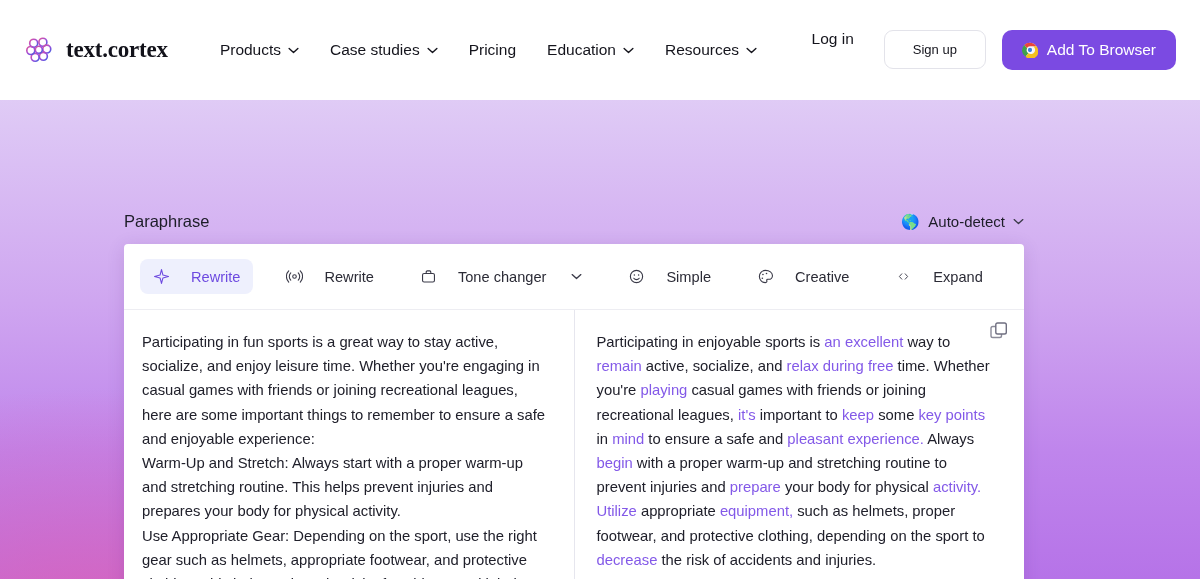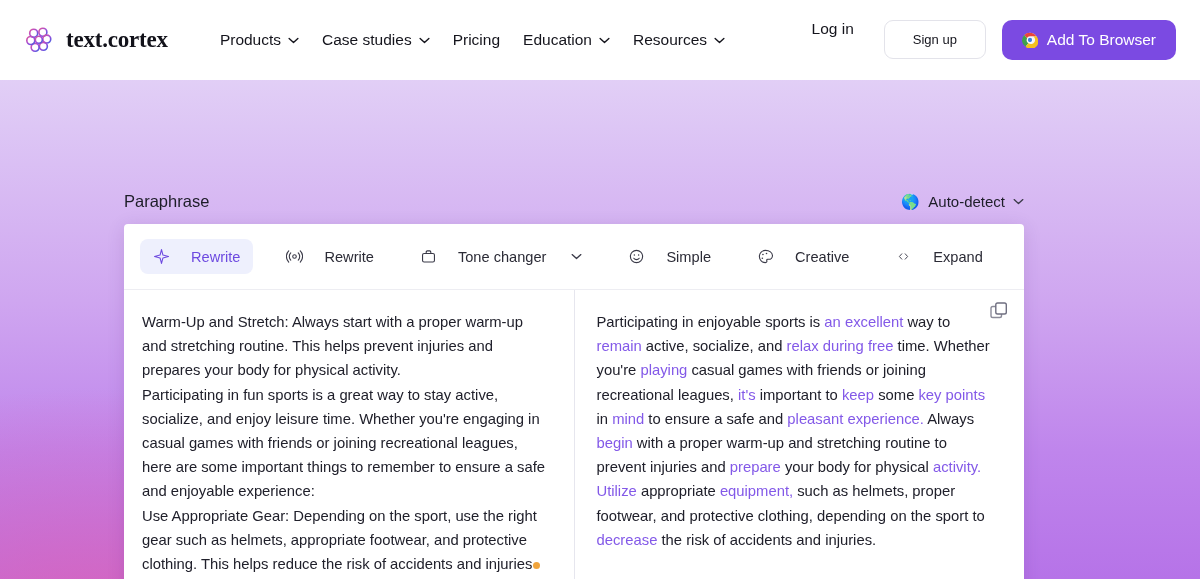--- a/index.html
+++ b/index.html
@@ -9,32 +9,32 @@
     overflow: hidden;
   }
   body {
     background:
       radial-gradient(ellipse 700px 420px at 8% 112%, rgba(226,96,176,0.85) 0%, rgba(226,96,176,0) 62%),
       linear-gradient(to bottom, #e9ddf8 0%, #ddc6f5 22%, #cfa6f0 52%, #bf85ec 78%, #b673e8 100%);
   }
 
   
   .header {
-    height: 80px; background: #ffffff;
+    height: 100px; background: #ffffff;
     display: flex; align-items: center;
     padding: 0 24px 0 24px;
     position: relative; z-index: 20;
   }
   .brand { display: flex; align-items: center; gap: 11px; margin-right: 52px; }
   .brand-mark { width: 31px; height: 31px; flex: 0 0 31px; }
   .brand-name {
     font-family: "Liberation Serif", serif;
     font-size: 23px; font-weight: 700; color: #12121a; letter-spacing: -0.2px;
   }
-  .nav { display: flex; align-items: center; gap: 23px; }
+  .nav { display: flex; align-items: center; gap: 31px; }
   .nav-item {
     display: flex; align-items: center; gap: 7px;
     font-size: 15.5px; color: #14141c; cursor: pointer; white-space: nowrap;
   }
   .chev { width: 11px; height: 7px; flex: 0 0 11px; display: block; }
   .header-right { margin-left: auto; display: flex; align-items: flex-start; gap: 16px; }
   .login-link { font-size: 15.5px; color: #14141c; cursor: pointer; padding: 0 14px; }
   .signup-btn {
     font-size: 13px; color: #14141c; background: #fff;
     border: 1px solid #e3e3ea; border-radius: 9px;
@@ -269,22 +269,22 @@
           <path d="M12.1 4.6 L16 4.2 L15.6 8.2" fill="none" stroke="#3a3a48" stroke-width="1.3" stroke-linecap="round" stroke-linejoin="round"></path>
         </svg>
         <span>Summarize</span>
       </div>
     </div>
 
     <div class="editor">
 
       <div class="pane left">
         <div class="pane-text">
+          <div>Participating in fun sports is a great way to stay active, socialize, and enjoy leisure time. Whether you're engaging in casual games with friends or joining recreational leagues, here are some important things to remember to ensure a safe and enjoyable experience:</div>
           <div>Warm-Up and Stretch: Always start with a proper warm-up and stretching routine. This helps prevent injuries and prepares your body for physical activity.</div>
-          <div>Participating in fun sports is a great way to stay active, socialize, and enjoy leisure time. Whether you're engaging in casual games with friends or joining recreational leagues, here are some important things to remember to ensure a safe and enjoyable experience:</div>
           <div><span>Use Appropriate Gear: Depending on the sport, use the right gear such as helmets, appropriate footwear, and protective clothing. This helps reduce the risk of accidents and injuries</span><span class="dot-caret"></span></div>
         </div>
       </div>
 
       <div class="pane right">
         <div class="copy-btn">
           <svg viewBox="0 0 22 22">
             <rect x="3" y="6.5" width="10.5" height="11" rx="1.8" fill="none" stroke="#8b8b99" stroke-width="1.4"></rect>
             <rect x="7.8" y="3" width="10.5" height="11" rx="1.8" fill="#fff" stroke="#6f6f80" stroke-width="1.4"></rect>
           </svg>

